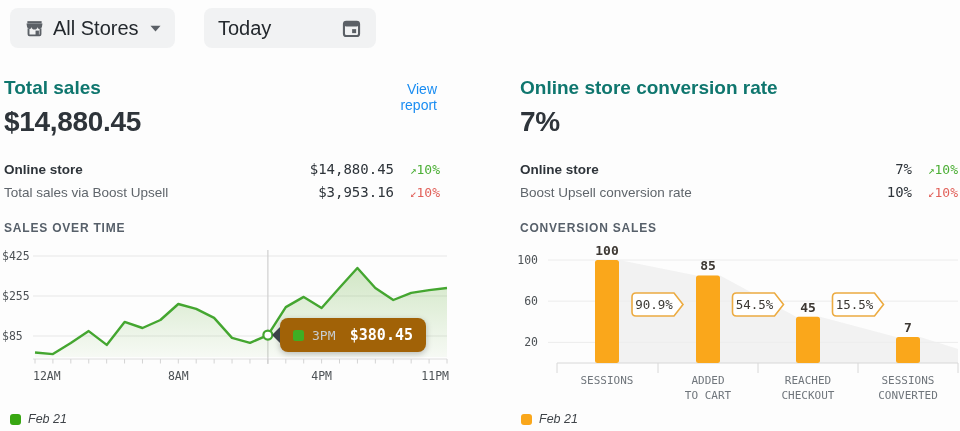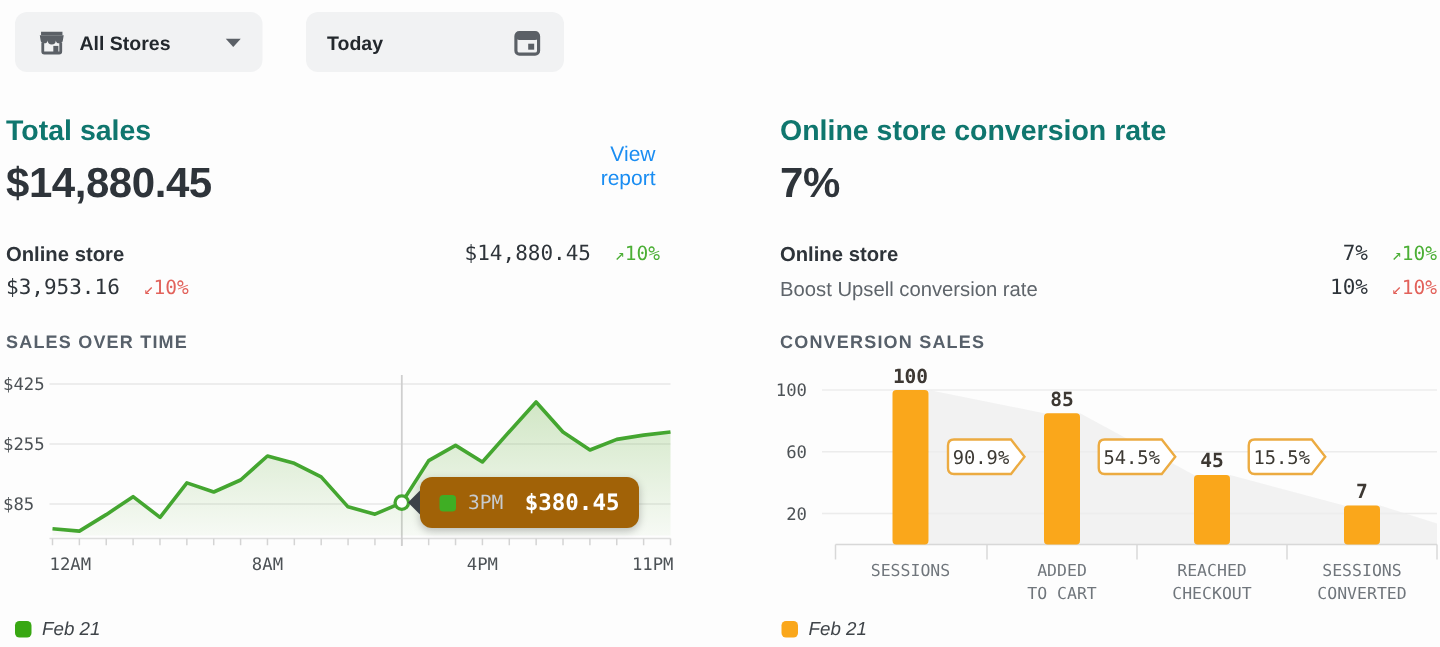--- a/index.html
+++ b/index.html
@@ -11,30 +11,30 @@
   .mono { font-family:"DejaVu Sans Mono", monospace; }
 
   
   .filter-btn {
     position:absolute; top:8px; height:40px; background:#f1f2f3;
     border:none; border-radius:8px; display:flex; align-items:center;
     padding:0 14px; cursor:pointer; font-family:inherit;
   }
   #store-filter { left:10px; width:165px; }
   #date-filter  { left:204px; width:172px; }
-  .filter-btn .flabel { font-size:13px; color:#23282d; margin:0 8px;font-weight:bold; }
+  .filter-btn .flabel { font-size:20px; color:#23282d; margin:0 8px; }
   .filter-btn svg { flex:0 0 auto; }
   .spacer { flex:1; }
 
   
   .panel-title { position:absolute; font-size:19px; font-weight:bold; color:#0f766e; }
   #sales-title { left:4px;  top:77px; }
   #conv-title  { left:520px; top:77px; }
   .view-report {
-    position:absolute; top:94px; left:367px; width:70px; text-align:right;
+    position:absolute; top:81px; left:367px; width:70px; text-align:right;
     font-size:14px; color:#1a8df2; text-decoration:none; cursor:pointer;
   }
   .big-value { position:absolute; font-size:28px; font-weight:bold; color:#2e343a; letter-spacing:-0.3px; }
   #sales-big { left:4px; top:106px; }
   #conv-big  { left:520px; top:106px; }
 
   
   .rows { position:absolute; top:154px; }
   #sales-rows { left:4px;  width:436px; }
   #conv-rows  { left:520px; width:438px; }
@@ -110,20 +110,21 @@
 <a class="view-report">View report</a>
 <div class="big-value" id="sales-big">$14,880.45</div>
 
 <div class="rows" id="sales-rows">
   <div class="metric-row first">
     <span class="mlabel">Online store</span>
     <span class="mvalue mono">$14,880.45</span>
     <span class="mdelta mono up"><span class="arr">↗</span>10%</span>
   </div>
   <div class="metric-row">
+    <span class="mlabel">Total sales via Boost Upsell</span>
     <span class="mvalue mono">$3,953.16</span>
     <span class="mdelta mono down"><span class="arr">↙</span>10%</span>
   </div>
 </div>
 
 <div class="section-title" id="sales-section">SALES OVER TIME</div>
 
 <svg id="sales-chart" width="455" height="140" viewBox="0 0 455 140">
     <defs>
       <linearGradient id="gfill" x1="0" y1="0" x2="0" y2="1">

